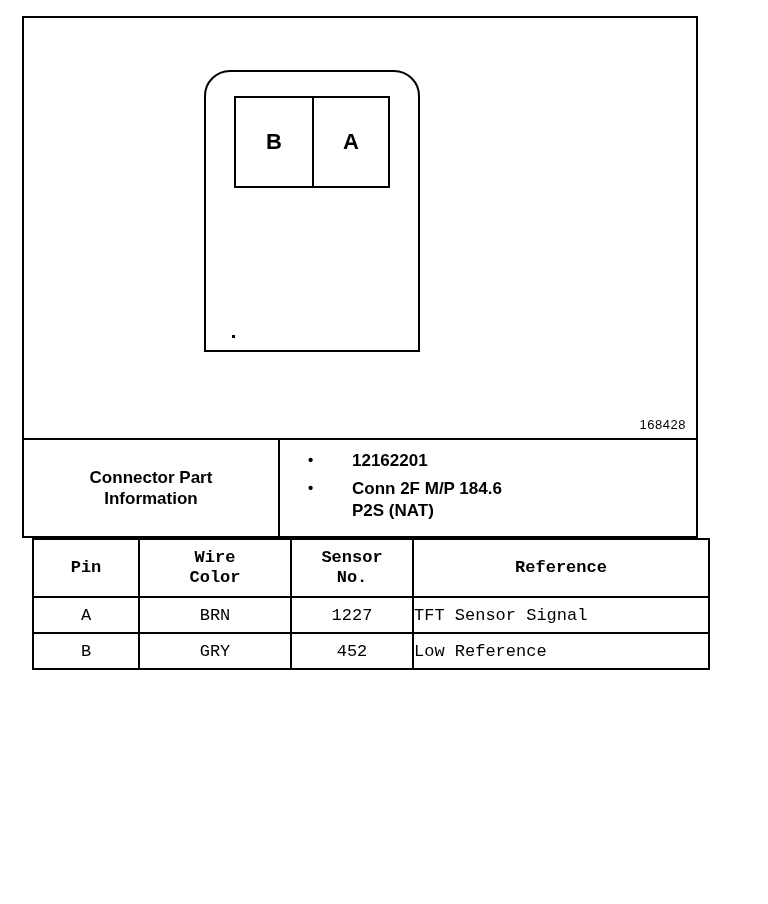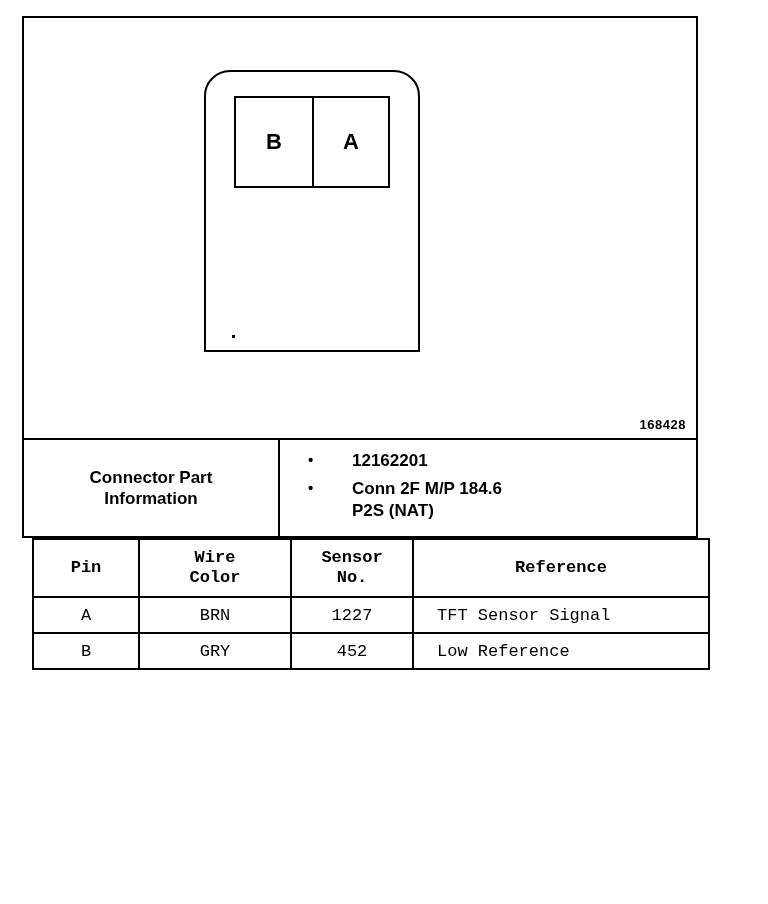--- a/index.html
+++ b/index.html
@@ -78,21 +78,21 @@
     height: 3px;
     background: #000;
   }
 
   
   #diagram-id {
     position: absolute;
     right: 10px;
     bottom: 6px;
     font-size: 13px;
-    font-weight: 700;
+    font-weight: 400;
     letter-spacing: 0.5px;
   }
 
   
   #part-info-block {
     position: absolute;
     left: 22px;
     top: 440px;
     width: 676px;
     height: 98px;
@@ -158,21 +158,21 @@
     height: 58px;
     line-height: 1.15;
   }
   #pin-table td {
     font-size: 17px;
     height: 36px;
     font-weight: 400;
   }
   #pin-table td.function-cell {
     text-align: left;
-    padding-left: 23px;
+    padding-left: 0;
   }
   col.c-pin    { width: 106px; }
   col.c-wire   { width: 152px; }
   col.c-circ   { width: 122px; }
   col.c-func   { width: 296px; }
 </style>
 </head>
 <body>
 
 <div id="diagram-frame">

